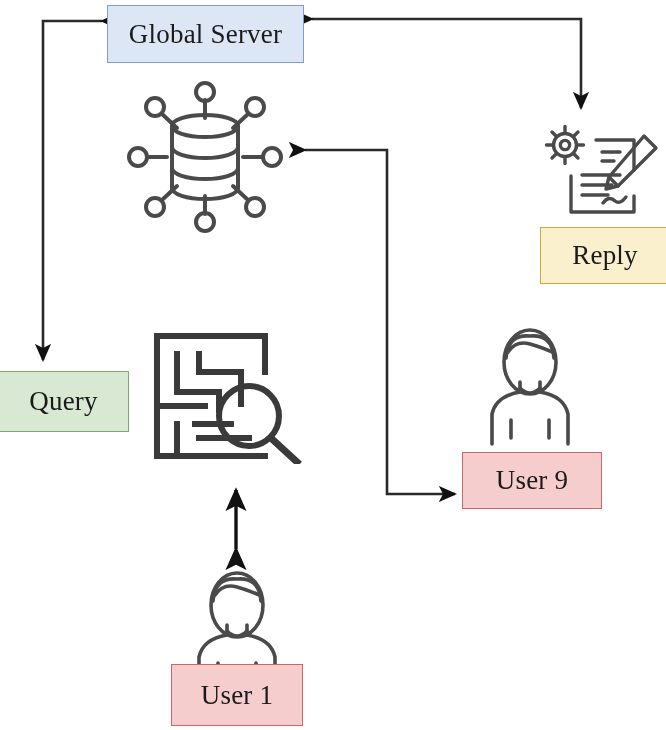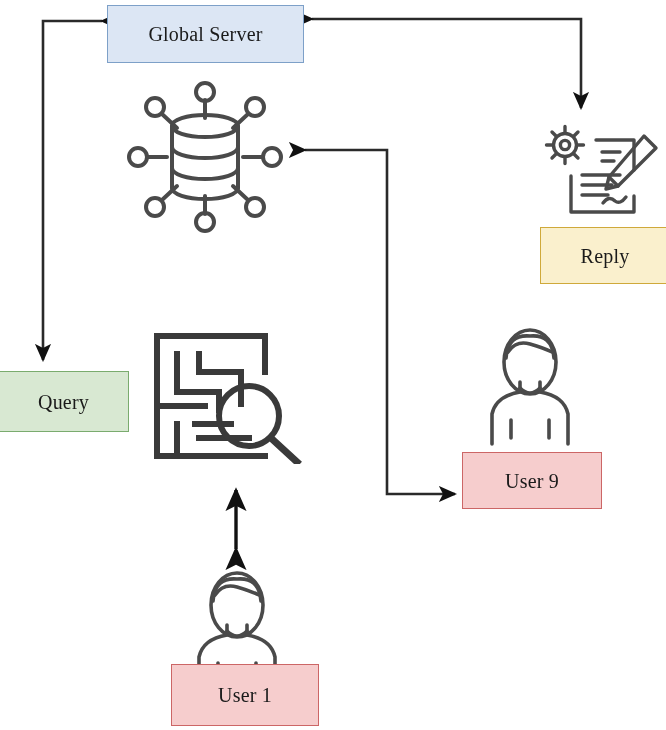--- a/index.html
+++ b/index.html
@@ -16,21 +16,21 @@
     height: 730px;
     background: #ffffff;
     overflow: hidden;
   }
   .node-box {
     position: absolute;
     box-sizing: border-box;
     display: flex;
     align-items: center;
     justify-content: center;
-    font-size: 20px;
+    font-size: 27px;
     color: #1a1a1a;
     letter-spacing: 0.2px;
     line-height: 1;
     white-space: nowrap;
   }
   #box-global-server {
     left: 107px;
     top: 5px;
     width: 197px;
     height: 58px;
@@ -57,21 +57,21 @@
     left: 462px;
     top: 452px;
     width: 140px;
     height: 57px;
     background: #f6cdcd;
     border: 1px solid #c66;
   }
   #box-user1 {
     left: 171px;
     top: 664px;
-    width: 148px;
+    width: 132px;
     height: 62px;
     background: #f6cdcd;
     border: 1px solid #c66;
     text-align: right;
   }
   .icon-wrap {
     position: absolute;
   }
   #icon-database    { left: 115px; top: 78px;  width: 180px; height: 158px; }
   #icon-gear-doc    { left: 540px; top: 118px; width: 126px; height: 106px; }

